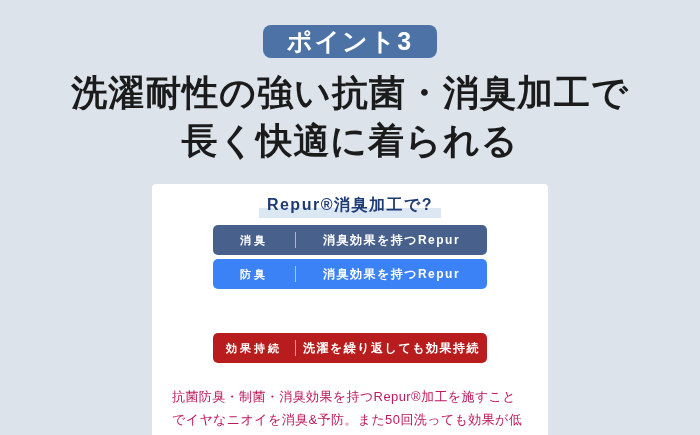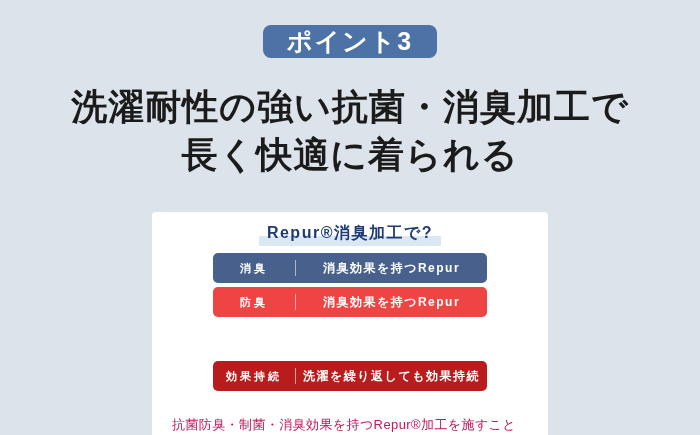--- a/index.html
+++ b/index.html
@@ -8,21 +8,20 @@
     font-family: "Liberation Sans", "DejaVu Sans", sans-serif;
     overflow: hidden;
   }
   .page {
     width: 700px;
     height: 435px;
     background: #dce3eb;
     display: flex;
     flex-direction: column;
     align-items: center;
-    gap: 14px;
   }
   .badge {
     margin-top: 25px;
     height: 38px;
     padding: 0 24px;
     background: #4d73a6;
     border-radius: 8px;
     display: flex;
     align-items: center;
     justify-content: center;
@@ -125,21 +124,21 @@
     <div class="card-title">
       <span class="hl">Repur®消臭加工で?</span>
     </div>
 
     <div class="rows">
       <div class="row" style="background: rgb(71, 97, 140);">
         <span class="row-label">消臭</span>
         <span class="row-divider"></span>
         <span class="row-desc">消臭効果を持つRepur</span>
       </div>
-      <div class="row" style="background: #ef4444;">
+      <div class="row" style="background: #3b82f6;">
         <span class="row-label">防臭</span>
         <span class="row-divider"></span>
         <span class="row-desc">消臭効果を持つRepur</span>
       </div>
       <div class="row" style="background: #b91c1c; margin-top: 44px;">
         <span class="row-label">効果持続</span>
         <span class="row-divider"></span>
         <span class="row-desc">洗濯を繰り返しても効果持続</span>
       </div>
     </div>

